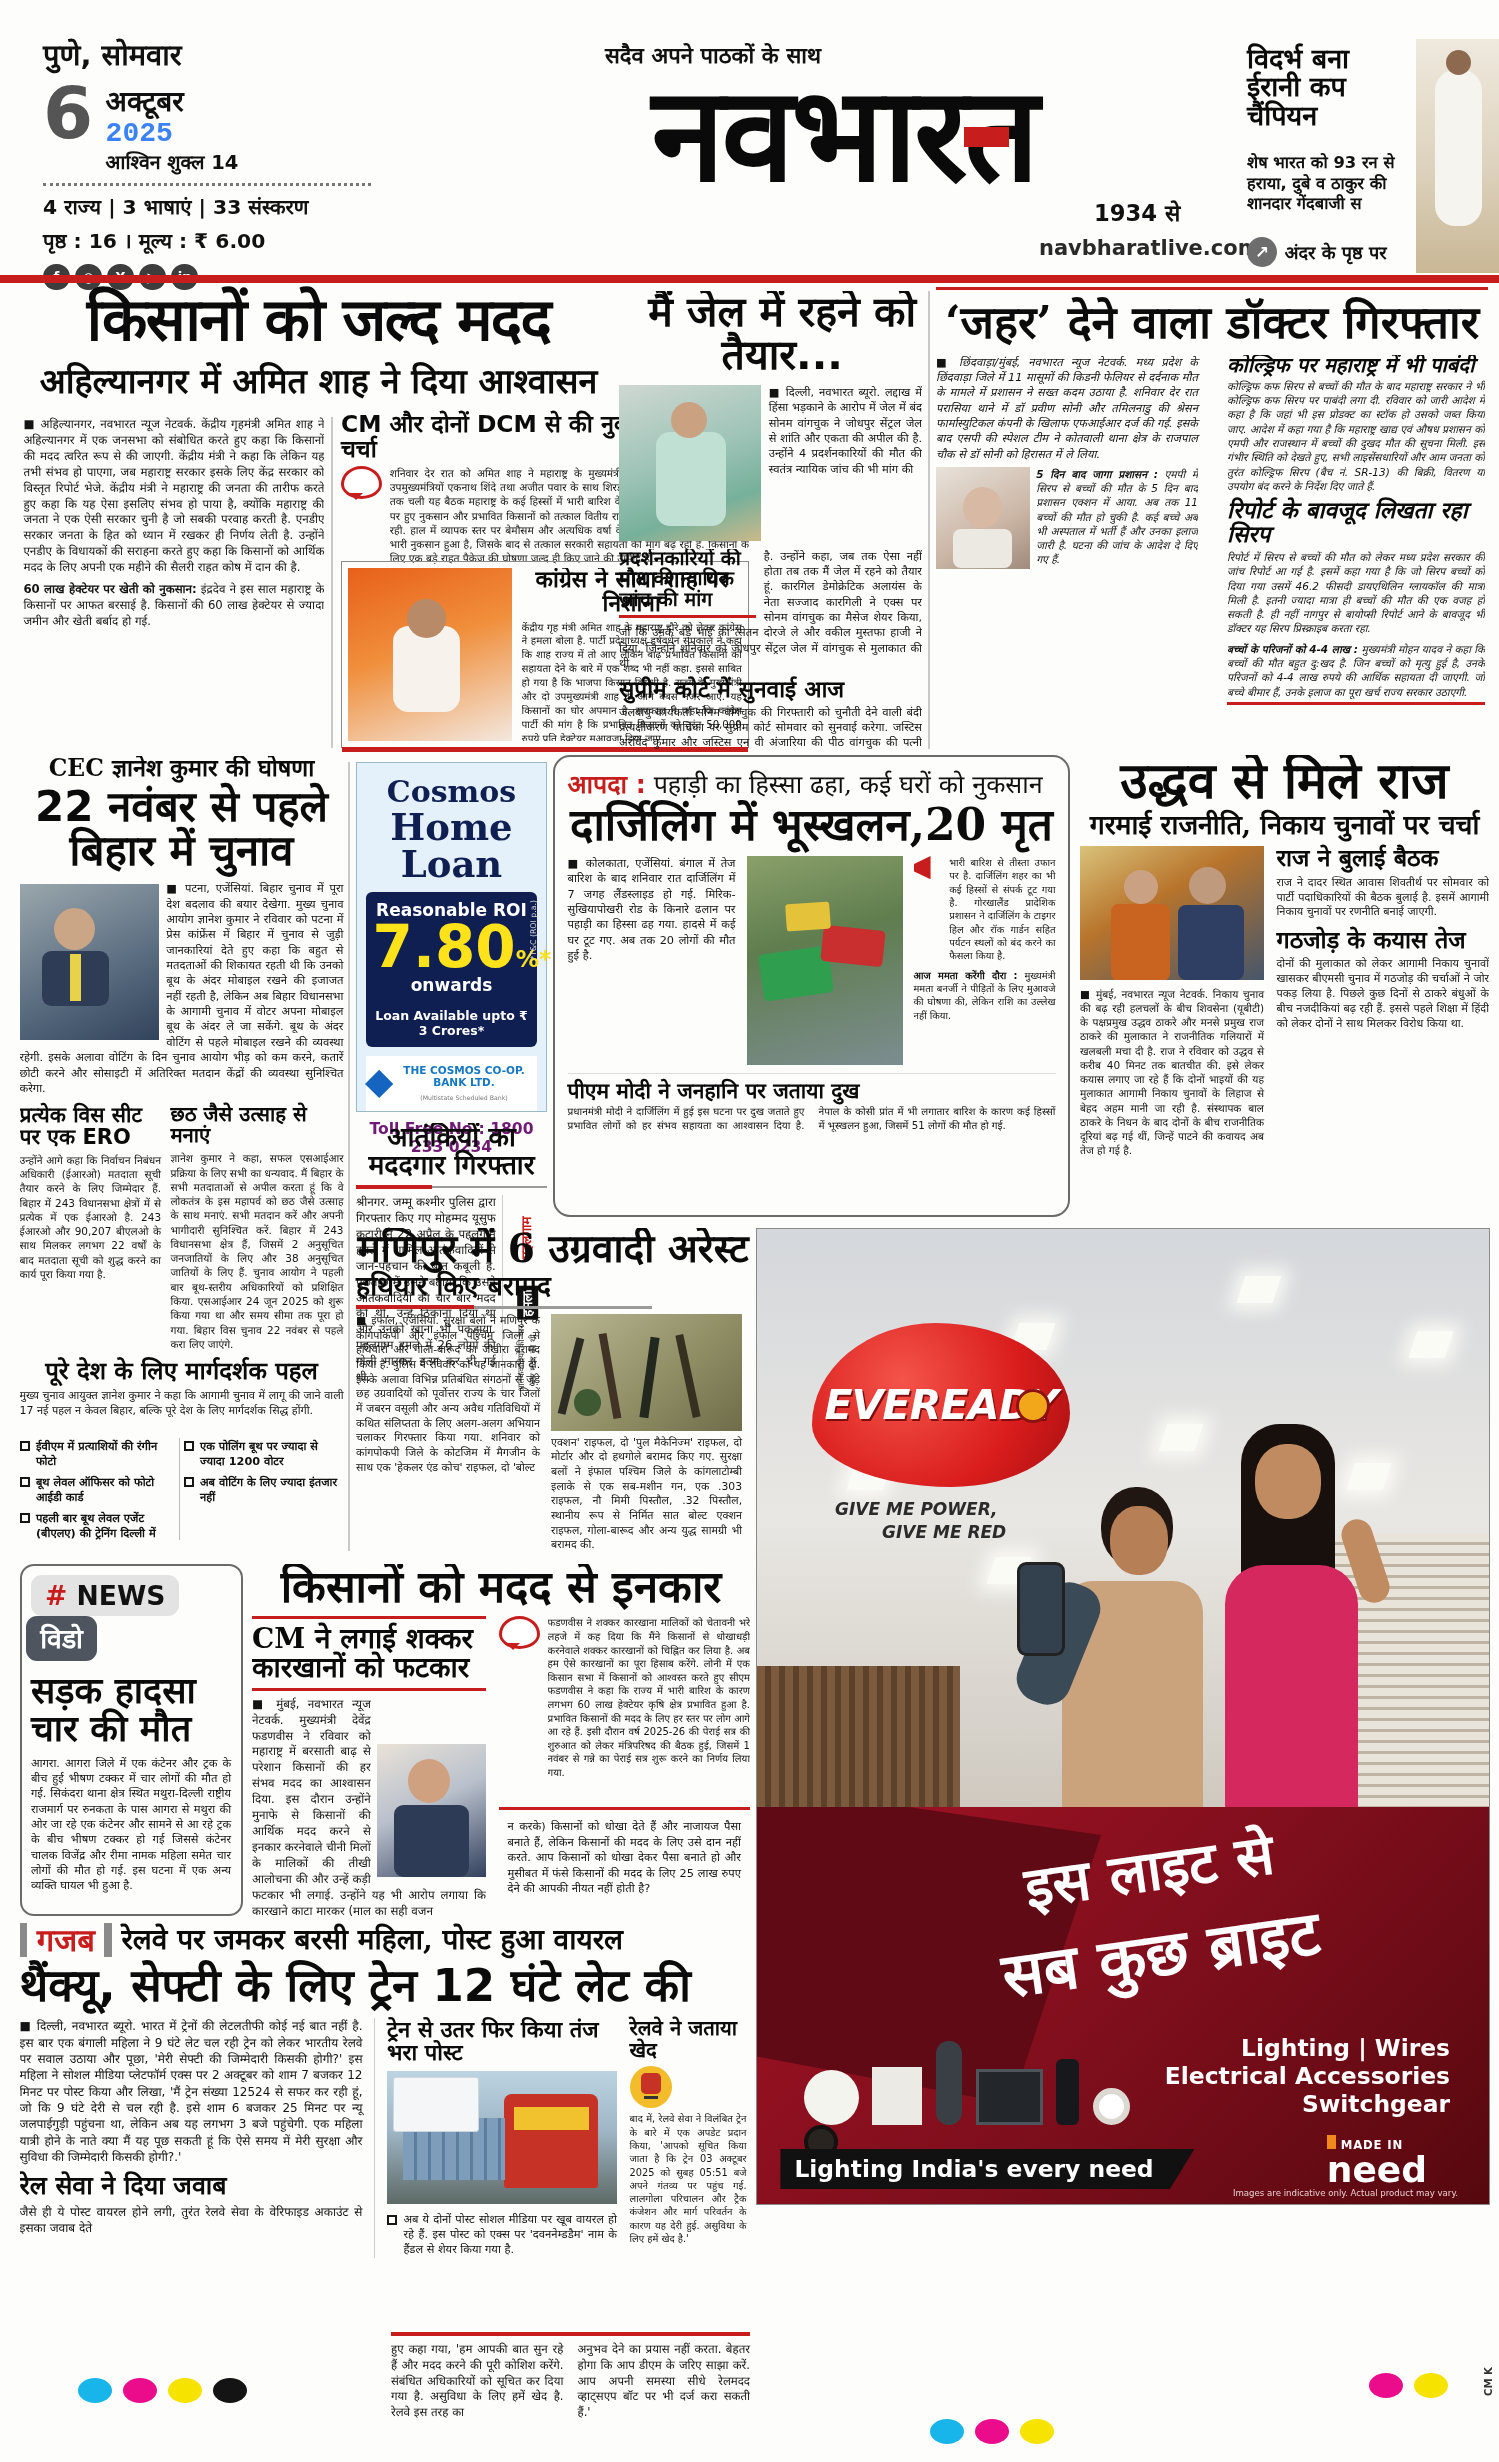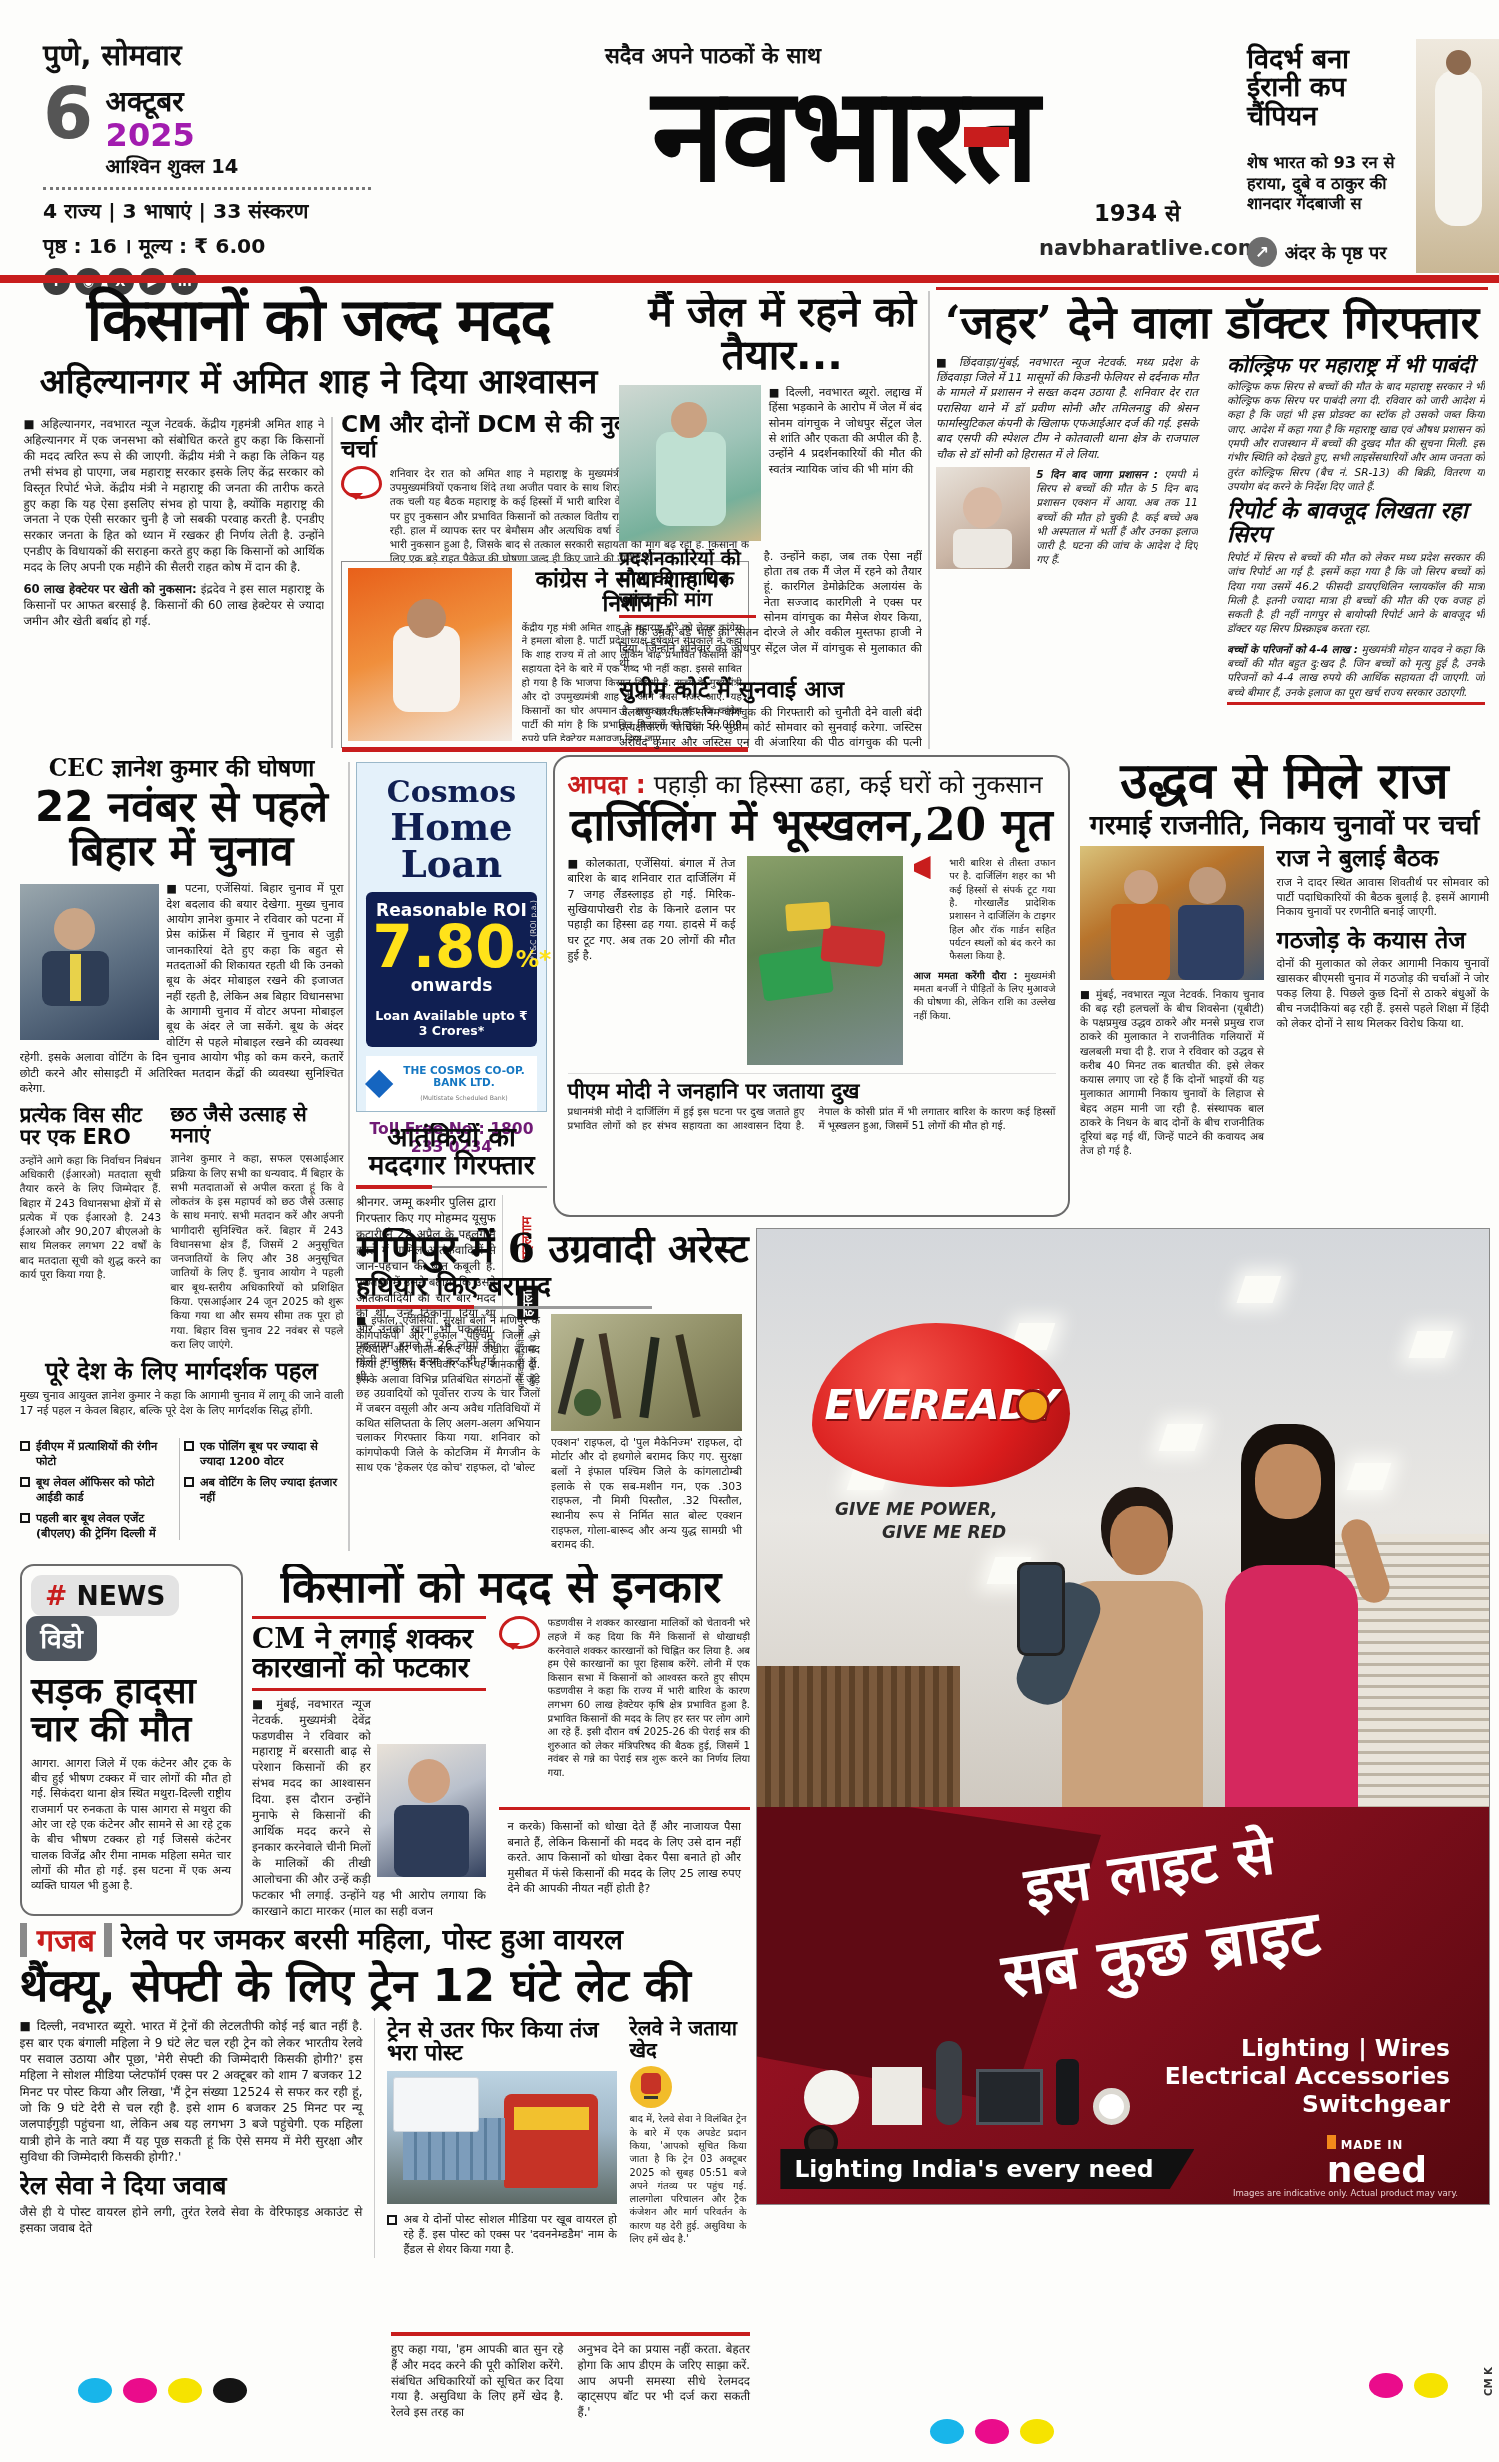--- a/index.html
+++ b/index.html
@@ -44,21 +44,21 @@
 <body>
 
 <div class="page">
 
   <div class="abs" style="left:43px;top:34px;width:328px;">
     <div class="bold" style="font-size:29px;">पुणे, सोमवार</div>
     <div style="display:flex;gap:12.5px;margin-top:7.8px;">
       <div class="date-day">6</div>
       <div>
         <div class="bold" style="font-size:28px;">अक्टूबर</div>
-        <div class="bold" style="font-size:32px;color:#a21caf;line-height:1.05;">2025</div>
+        <div class="bold" style="font-size:28px;color:#3b82f6;line-height:1.05;font-family:Liberation Mono, monospace;">2025</div>
         <div class="bold" style="font-size:19.5px;">आश्विन शुक्ल 14</div>
       </div>
     </div>
     <div style="border-bottom:3.1px dotted #777;margin:7.8px 0 6.2px;"></div>
     <div class="bold" style="font-size:20.3px;">4 राज्य | 3 भाषाएं | 33 संस्करण</div>
     <div class="bold" style="font-size:20.3px;margin-top:6.2px;">पृष्ठ : 16 । मूल्य : ₹ 6.00</div>
     <div style="margin-top:9.4px;">
       <span class="soc">f</span><span class="soc">◉</span><span class="soc">X</span><span class="soc">▶</span><span class="soc">in</span>
     </div>
   </div>

